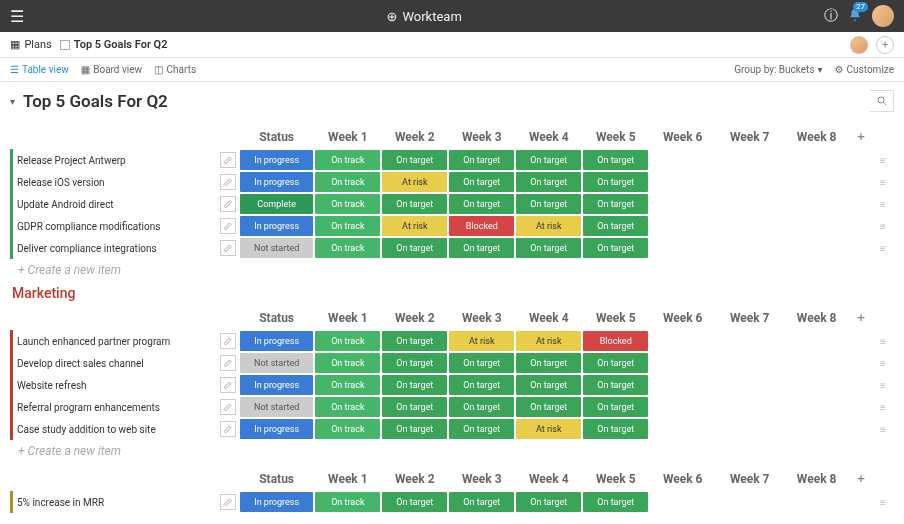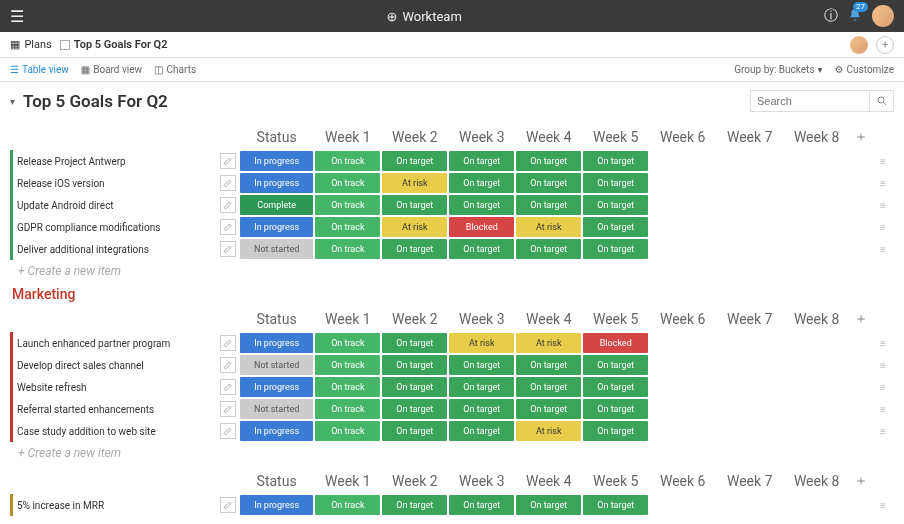--- a/index.html
+++ b/index.html
@@ -40,21 +40,21 @@
   
   .main { flex:1; overflow:auto; padding: 0 10px 10px 10px;}
   
   .group { margin-top: 8px; }
   .group-title { font-size:14px; font-weight:500; margin-bottom:4px; padding-left:2px;}
   .group-title.engineering { color:#3a9d5a; }
   .group-title.marketing { color:#c0392b; }
   .group-title.finance { color:#b58a2b; }
   
   .grid { width:100%; border-collapse:collapse; table-layout:fixed;}
-  .grid th { font-size:14px; font-weight:400; color:#666; padding:4px 0; text-align:center; height:22px;}
+  .grid th { font-size:12px; font-weight:700; color:#666; padding:4px 0; text-align:center; height:22px;}
   .grid th.itemcol { width:170px; }
   .grid th.editcol { width:18px; }
   .grid th.statuscol { width:62px; }
   .grid th.weekcol { width:55px; }
   .grid th.addcol { width:18px; }
   .grid th.dragcol { width:18px; }
   
   .grid td { padding:0; height:22px; font-size:10px;}
   .itemcell { display:flex; align-items:center; height:22px; gap:4px;}
   .itembar { width:3px; height:22px; flex-shrink:0;}
@@ -137,21 +137,20 @@
     <span class="view">
       <span>⚙</span>
       <span>Customize</span>
     </span>
   </div>
 
   <div class="titlerow">
     <span class="chev">▾</span>
     <h1>Top 5 Goals For Q2</h1>
     <div class="search-wrap">
-      <input placeholder="Search" style="">
       <span class="btn">
         <svg width="12" height="12" viewBox="0 0 24 24" fill="none" stroke="currentColor" stroke-width="2">
             <circle cx="10" cy="10" r="6"></circle>
             <line x1="15" y1="15" x2="20" y2="20"></line>
           </svg>
       </span>
     </div>
   </div>
 
   <div class="main" id="main">
@@ -348,21 +347,21 @@
               <td>
                 <div class="cell empty"></div>
               </td>
               <td></td>
               <td class="drag">≡</td>
             </tr>
             <tr>
               <td>
                 <div class="itemcell">
                   <span class="itembar engineering"></span>
-                  <span class="itemname">Deliver additional integrations</span>
+                  <span class="itemname">Deliver compliance integrations</span>
                 </div>
               </td>
               <td>
                 <div class="editbtn">
                   <svg width="9" height="9" viewBox="0 0 24 24" fill="none" stroke="currentColor" stroke-width="2">
                     <path d="M3 17l4 4L21 7l-4-4L3 17z"></path>
                   </svg>
                 </div>
               </td>
               <td>
@@ -549,21 +548,21 @@
               <td>
                 <div class="cell empty"></div>
               </td>
               <td></td>
               <td class="drag">≡</td>
             </tr>
             <tr>
               <td>
                 <div class="itemcell">
                   <span class="itembar marketing"></span>
-                  <span class="itemname">Referral started enhancements</span>
+                  <span class="itemname">Referral program enhancements</span>
                 </div>
               </td>
               <td>
                 <div class="editbtn">
                   <svg width="9" height="9" viewBox="0 0 24 24" fill="none" stroke="currentColor" stroke-width="2">
                     <path d="M3 17l4 4L21 7l-4-4L3 17z"></path>
                   </svg>
                 </div>
               </td>
               <td>

